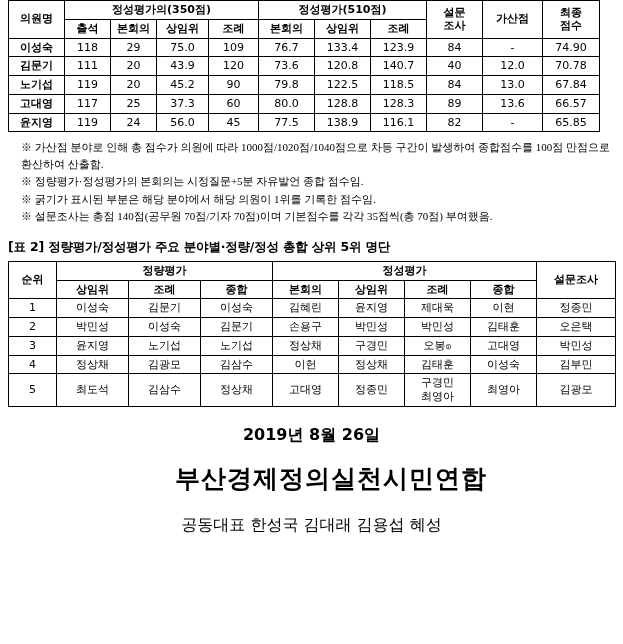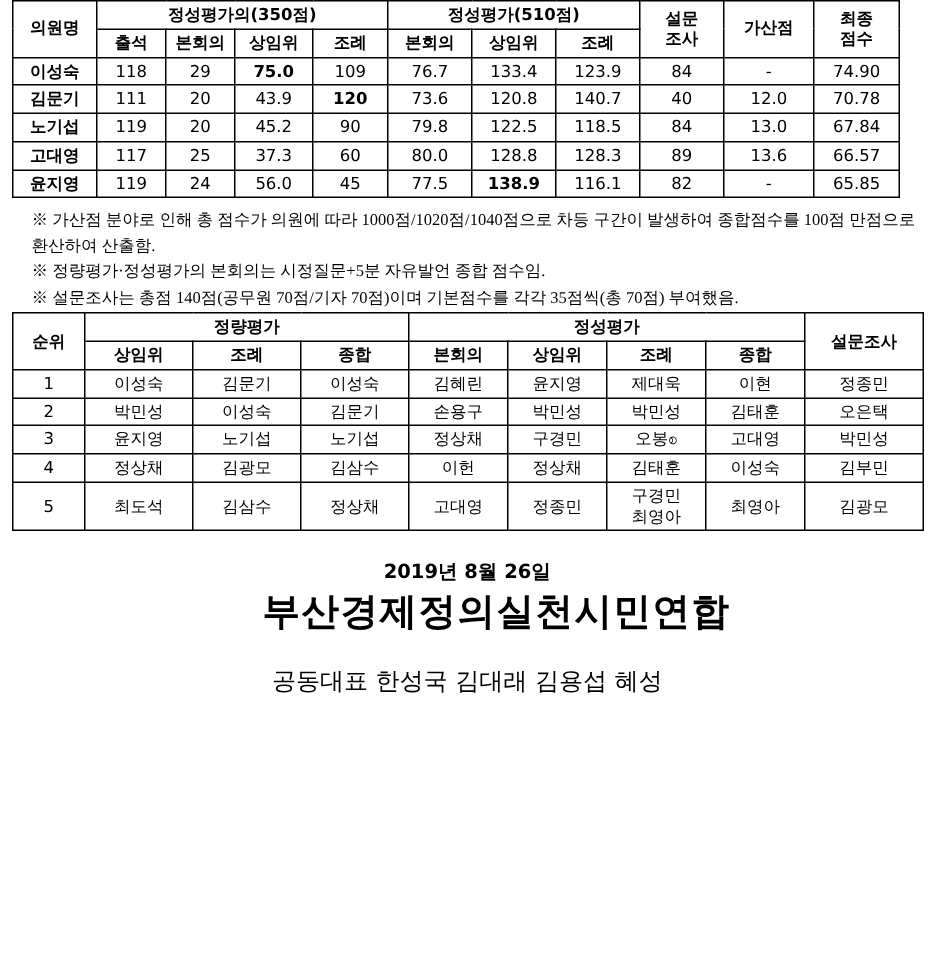--- a/index.html
+++ b/index.html
@@ -40,21 +40,21 @@
     font-size: 11px;
     padding: 2px 1px;
     line-height: 1.25;
   }
   table.grid th {
     font-weight: bold;
     background: #ffffff;
   }
   .t1 { width: 516px; }
   .t1 td.name { font-weight: bold; }
-  .bold { font-weight: bold; }
+  .bold { font-weight: normal; }
   .notes {
     margin: 7px 8px 0 8px;
     font-size: 11px;
     line-height: 1.5;
     font-family: Liberation Serif, serif;
   }
   .notes p {
     margin: 0 0 1px 0;
     text-indent: 0;
     padding-left: 13px;
@@ -64,23 +64,23 @@
   .t2 th { font-weight: bold; }
   .attach {
     margin: 12px 0 0 8px;
     font-size: 11.5px;
   }
   .center-block {
     text-align: center;
     margin-top: 18px;
   }
   .date-line {
-    font-size: 13px;
+    font-size: 16px;
     font-weight: bold;
-    margin-bottom: 1px;
+    margin-bottom: 16px;
   }
   .org-line {
     font-size: 25px;
     font-weight: bold;
     letter-spacing: 1px;
     margin-bottom: 20px;
     padding-left: 39px;
   }
   .rep-line {
     font-size: 16px;
@@ -192,23 +192,25 @@
         <td>82</td>
         <td>-</td>
         <td>65.85</td>
       </tr>
     </tbody>
   </table>
 
   <div class="notes">
     <p>※ 가산점 분야로 인해 총 점수가 의원에 따라 1000점/1020점/1040점으로 차등 구간이 발생하여 종합점수를 100점 만점으로 환산하여 산출함.</p>
     <p>※ 정량평가·정성평가의 본회의는 시정질문+5분 자유발언 종합 점수임.</p>
+    <p>※ 굵기가 표시된 부분은 해당 분야에서 해당 의원이 1위를 기록한 점수임.</p>
     <p>※ 설문조사는 총점 140점(공무원 70점/기자 70점)이며 기본점수를 각각 35점씩(총 70점) 부여했음.</p>
   </div>
 
+  <div class="sec-title" style="margin-top:14px;">[표 2] 정량평가/정성평가 주요 분야별·정량/정성 총합 상위 5위 명단</div>
 
   <table class="grid t2">
     <colgroup>
       <col style="width:48px">
       <col style="width:72px">
         <col style="width:72px">
         <col style="width:72px">
       <col style="width:66px">
         <col style="width:66px">
         <col style="width:66px">

